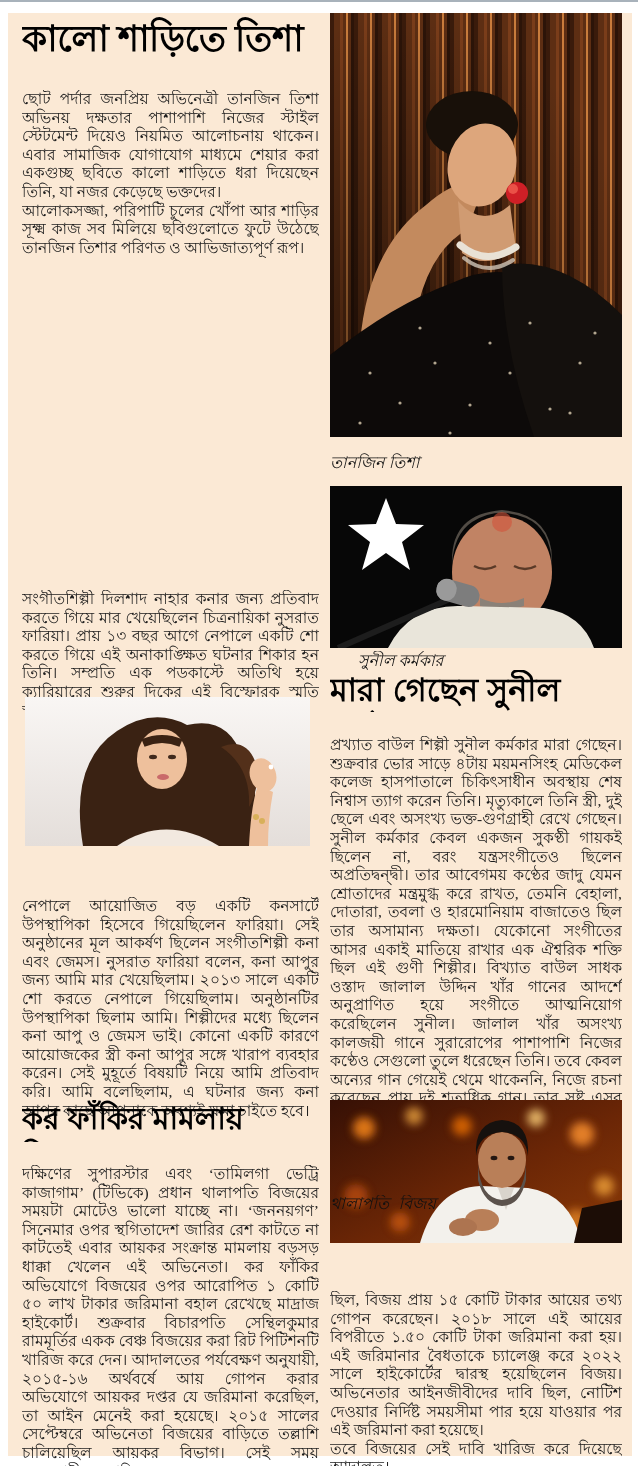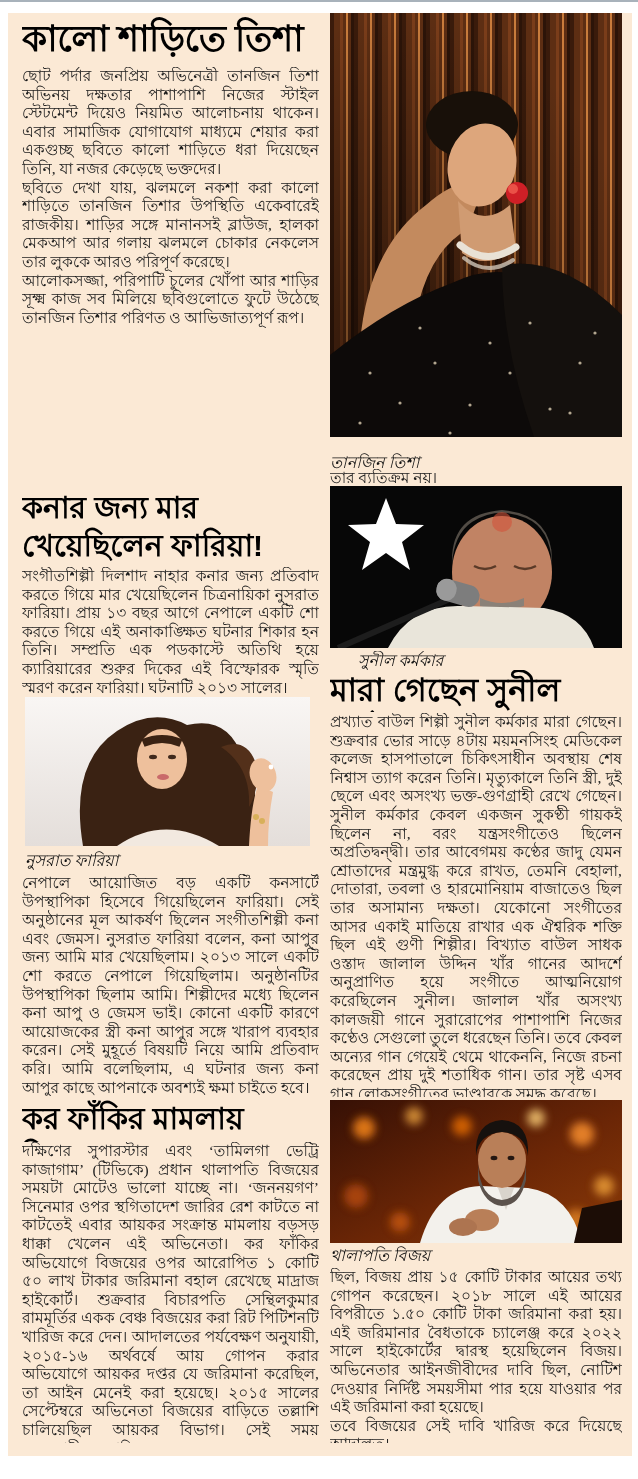--- a/index.html
+++ b/index.html
@@ -5,45 +5,40 @@
   html,body{margin:0;padding:0;}
   .page{position:relative;width:638px;height:1479px;background:#ffffff;overflow:hidden;
         font-family:"Liberation Serif",serif;color:#1c1c1c;}
   .panel{position:absolute;left:8px;top:13px;width:624px;height:1443px;background:#fbe9d5;}
   .abs{position:absolute;overflow:hidden;}
   .colL{left:14px;width:297px;}
   .colR{left:322px;width:292px;}
   h1,h2,h3{margin:0;color:#000;font-family:Liberation Sans, sans-serif;}
   .head-xl{font-size:36px;line-height:44px;font-weight:bold;letter-spacing:-0.5px;}
   .head-lg{font-size:30px;line-height:38px;font-weight:bold;}
-  .body-txt{font-size:15.5px;line-height:18.6px;text-align:justify;}
+  .body-txt{font-size:15.5px;line-height:18.6px;text-align:justify;margin-top:23px;}
   .body-txt p{margin:0;}
   .caption{font-size:16px;line-height:20px;font-style:italic;color:#111;}
   .photo{background:#000;}
   .photo svg{display:block;}
   .bottom-divider{position:absolute;left:0;top:1470;width:638px;height:2px;background:#a8b2bb;}
 </style>
 </head>
 <body>
 
 <div class="page">
   <div class="panel">
 
     <h1 class="abs colL head-xl" style="top:4px;height:48px;">কালো শাড়িতে তিশা</h1>
 
     <div class="abs colL body-txt" style="top:54px;height:424px;">
       <p>ছোট পর্দার জনপ্রিয় অভিনেত্রী তানজিন তিশা অভিনয় দক্ষতার পাশাপাশি নিজের স্টাইল স্টেটমেন্ট দিয়েও নিয়মিত আলোচনায় থাকেন। এবার সামাজিক যোগাযোগ মাধ্যমে শেয়ার করা একগুচ্ছ ছবিতে কালো শাড়িতে ধরা দিয়েছেন তিনি, যা নজর কেড়েছে ভক্তদের।</p>
-      <p>ছবিতে দেখা যায়, ঝলমলে নকশা করা কালো শাড়িতে তানজিন তিশার উপস্থিতি একেবারেই রাজকীয়। শাড়ির সঙ্গে মানানসই ব্লাউজ, হালকা মেকআপ আর গলায় ঝলমলে চোকার নেকলেস তার লুককে আরও পরিপূর্ণ করেছে।</p>
       <p>আলোকসজ্জা, পরিপাটি চুলের খোঁপা আর শাড়ির সূক্ষ্ম কাজ সব মিলিয়ে ছবিগুলোতে ফুটে উঠেছে তানজিন তিশার পরিণত ও আভিজাত্যপূর্ণ রূপ।</p>
     </div>
 
-    <h2 class="abs colL head-lg" style="top:476px;height:78px;">
-      <span>কনার জন্য মার</span><br>
-      <span>খেয়েছিলেন ফারিয়া!</span>
-    </h2>
 
     <div class="abs colL body-txt" style="top:554px;height:128px;">সংগীতশিল্পী দিলশাদ নাহার কনার জন্য প্রতিবাদ করতে গিয়ে মার খেয়েছিলেন চিত্রনায়িকা নুসরাত ফারিয়া। প্রায় ১৩ বছর আগে নেপালে একটি শো করতে গিয়ে এই অনাকাঙ্ক্ষিত ঘটনার শিকার হন তিনি। সম্প্রতি এক পডকাস্টে অতিথি হয়ে ক্যারিয়ারের শুরুর দিকের এই বিস্ফোরক স্মৃতি স্মরণ করেন ফারিয়া। ঘটনাটি ২০১৩ সালের।</div>
 
     <div class="abs photo" style="left:17px;top:684px;width:285px;height:149px;">
       <svg width="285" height="149" viewBox="0 0 285 149">
         <defs>
           <linearGradient id="fbg" x1="0" y1="0" x2="0" y2="1">
             <stop offset="0" stop-color="#f9f6f4"></stop>
               <stop offset="1" stop-color="#e4deda"></stop>
           </linearGradient>
@@ -58,21 +53,20 @@
         <ellipse cx="138" cy="80" rx="6" ry="3" fill="#c96a6a"></ellipse>
         <path d="M92 149 Q140 116 194 149 Z" fill="#f2e9e0"></path>
         <path d="M224 149 Q226 108 233 88 L248 95 Q243 122 243 149 Z" fill="#eec09c"></path>
         <ellipse cx="238" cy="78" rx="13" ry="17" transform="rotate(-18 238 78)" fill="#eec09c"></ellipse>
         <circle cx="246" cy="70" r="2.4" fill="#ffffff"></circle>
         <circle cx="231" cy="120" r="3" fill="#d8b05a"></circle>
         <circle cx="237" cy="124" r="3" fill="#d8b05a"></circle>
       </svg>
     </div>
 
-    <div class="abs colL caption" style="left:17px;top:838px;height:21px;">নুসরাত ফারিয়া</div>
 
     <div class="abs colL body-txt" style="top:861px;height:222px;">নেপালে আয়োজিত বড় একটি কনসার্টে উপস্থাপিকা হিসেবে গিয়েছিলেন ফারিয়া। সেই অনুষ্ঠানের মূল আকর্ষণ ছিলেন সংগীতশিল্পী কনা এবং জেমস। নুসরাত ফারিয়া বলেন, কনা আপুর জন্য আমি মার খেয়েছিলাম। ২০১৩ সালে একটি শো করতে নেপালে গিয়েছিলাম। অনুষ্ঠানটির উপস্থাপিকা ছিলাম আমি। শিল্পীদের মধ্যে ছিলেন কনা আপু ও জেমস ভাই। কোনো একটি কারণে আয়োজকের স্ত্রী কনা আপুর সঙ্গে খারাপ ব্যবহার করেন। সেই মুহূর্তে বিষয়টি নিয়ে আমি প্রতিবাদ করি। আমি বলেছিলাম, এ ঘটনার জন্য কনা আপুর কাছে আপনাকে অবশ্যই ক্ষমা চাইতে হবে।</div>
 
     <h2 class="abs colL head-lg" style="top:1087px;height:42px;">কর ফাঁকির মামলায় বিজয়</h2>
 
     <div class="abs colL body-txt" style="top:1129px;height:301px;">দক্ষিণের সুপারস্টার এবং ‘তামিলগা ভেট্রি কাজাগাম’ (টিভিকে) প্রধান থালাপতি বিজয়ের সময়টা মোটেও ভালো যাচ্ছে না। ‘জননয়গণ’ সিনেমার ওপর স্থগিতাদেশ জারির রেশ কাটতে না কাটতেই এবার আয়কর সংক্রান্ত মামলায় বড়সড় ধাক্কা খেলেন এই অভিনেতা। কর ফাঁকির অভিযোগে বিজয়ের ওপর আরোপিত ১ কোটি ৫০ লাখ টাকার জরিমানা বহাল রেখেছে মাদ্রাজ হাইকোর্ট। শুক্রবার বিচারপতি সেন্থিলকুমার রামমূর্তির একক বেঞ্চ বিজয়ের করা রিট পিটিশনটি খারিজ করে দেন। আদালতের পর্যবেক্ষণ অনুযায়ী, ২০১৫-১৬ অর্থবর্ষে আয় গোপন করার অভিযোগে আয়কর দপ্তর যে জরিমানা করেছিল, তা আইন মেনেই করা হয়েছে। ২০১৫ সালের সেপ্টেম্বরে অভিনেতা বিজয়ের বাড়িতে তল্লাশি চালিয়েছিল আয়কর বিভাগ। সেই সময় তদন্তকারীদের দাবি</div>
 
     <div class="abs photo" style="left:322px;top:0;width:292px;height:424px;">
       <svg width="292" height="424" viewBox="0 0 292 424">
         <defs>
@@ -179,21 +173,21 @@
         <path d="M146 56 Q144 22 172 20 Q200 22 198 56 Q196 34 172 32 Q148 34 146 56 Z" fill="#16110e"></path>
         <path d="M148 64 Q150 98 172 100 Q194 98 196 64 L196 80 Q190 106 172 106 Q154 104 148 80 Z" fill="#5b524c"></path>
         <ellipse cx="164" cy="58" rx="3.4" ry="2.2" fill="#241712"></ellipse>
         <ellipse cx="181" cy="58" rx="3.4" ry="2.2" fill="#241712"></ellipse>
         <ellipse cx="152" cy="120" rx="17" ry="11" fill="#b97f58"></ellipse>
         <ellipse cx="133" cy="127" rx="14" ry="9" fill="#ad7450"></ellipse>
         <path d="M252 108 L292 100 L292 143 L244 143 Z" fill="#1c0d06"></path>
       </svg>
     </div>
 
-    <div class="abs colR caption" style="top:1233px;height:20px;">থালাপতি বিজয়</div>
+    <div class="abs colR caption" style="top:1182px;height:20px;font-family:Liberation Mono, monospace;">থালাপতি বিজয়</div>
 
     <div class="abs colR body-txt" style="top:1255px;height:175px;">
       <p>ছিল, বিজয় প্রায় ১৫ কোটি টাকার আয়ের তথ্য গোপন করেছেন। ২০১৮ সালে এই আয়ের বিপরীতে ১.৫০ কোটি টাকা জরিমানা করা হয়। এই জরিমানার বৈধতাকে চ্যালেঞ্জ করে ২০২২ সালে হাইকোর্টের দ্বারস্থ হয়েছিলেন বিজয়। অভিনেতার আইনজীবীদের দাবি ছিল, নোটিশ দেওয়ার নির্দিষ্ট সময়সীমা পার হয়ে যাওয়ার পর এই জরিমানা করা হয়েছে।</p>
       <p>তবে বিজয়ের সেই দাবি খারিজ করে দিয়েছে আদালত।</p>
     </div>
 
   </div>
 
   <div class="bottom-divider"></div>
 </div>

